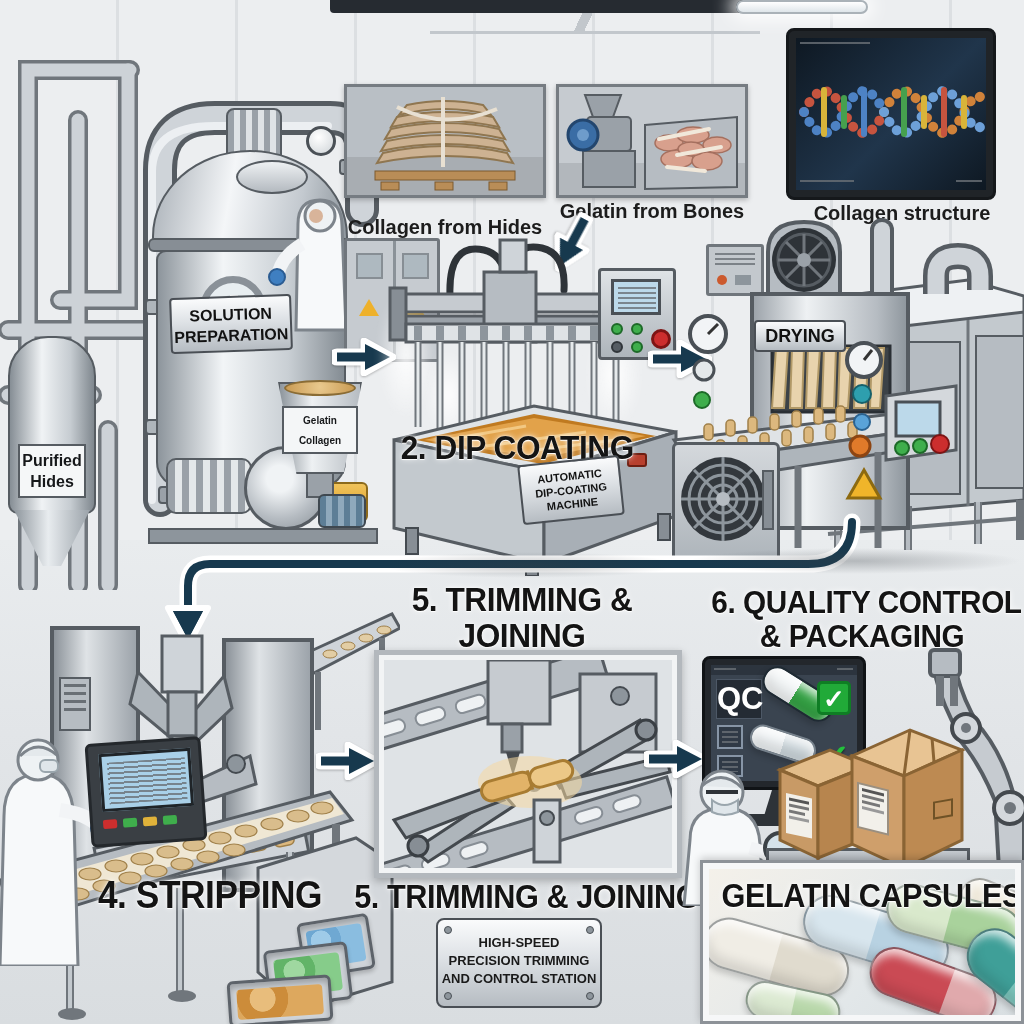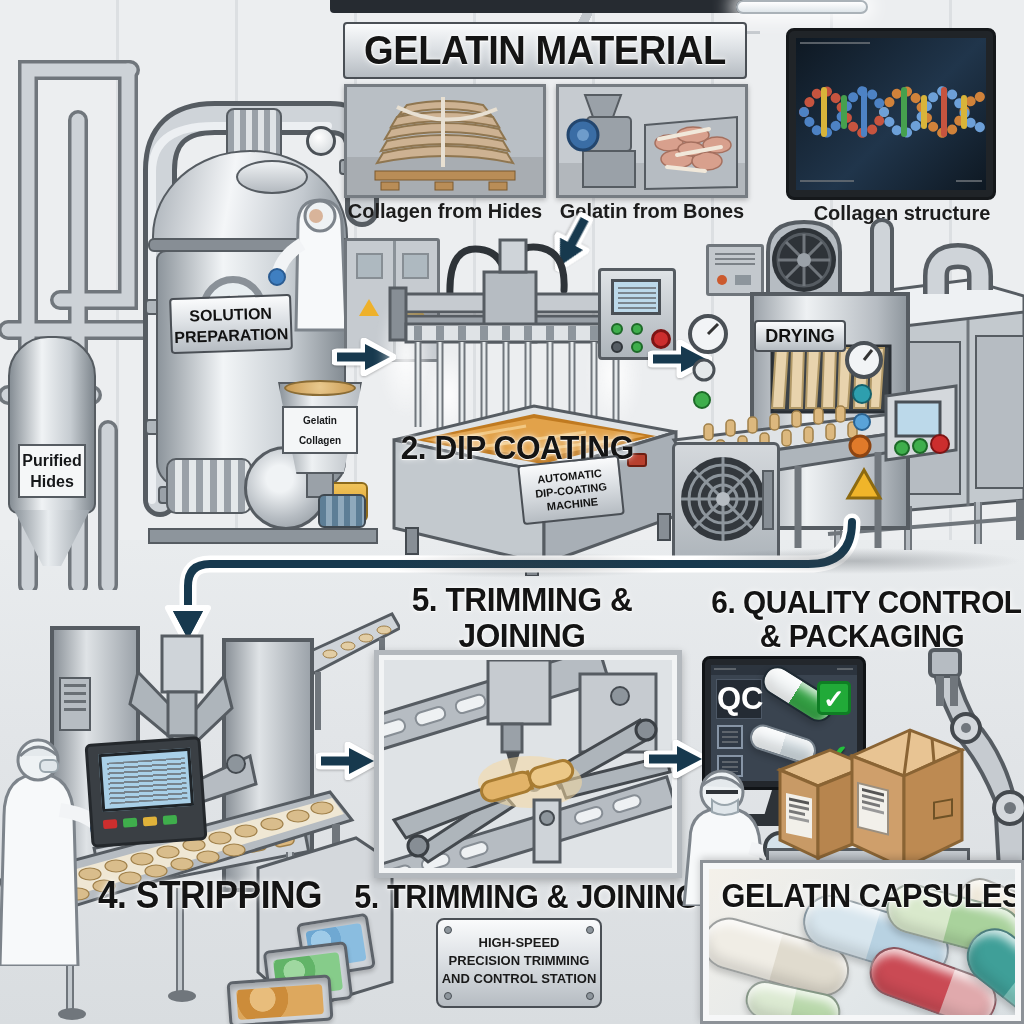--- a/index.html
+++ b/index.html
@@ -163,23 +163,20 @@
     <div class="abs" style="left:58px;top:58px;width:0;height:0;border-left:10px solid transparent;border-right:10px solid transparent;border-bottom:17px solid #eeb12b;"></div>
   </div>
 
   <svg class="abs arrow" style="left:332px;top:338px;" width="64" height="38" viewBox="0 0 64 38">
     <path d="M5 19 H36" fill="none" stroke="#fff" stroke-width="17" stroke-linecap="round"></path>
     <path d="M32 3 L61 19 L32 35 Z" fill="#fff" stroke="#fff" stroke-width="7" stroke-linejoin="round"></path>
     <path d="M5 19 H37" fill="none" stroke="#17394E" stroke-width="9"></path>
     <path d="M33 6 L58 19 L33 32 Z" fill="#17394E"></path>
   </svg>
 
-  <div class="abs metalplate" style="left:343px;top:22px;width:404px;height:57px;">
-    <div class="heading squeeze" style="font-size:41px;line-height:53px;">GELATIN MATERIAL</div>
-  </div>
 
   <div class="abs photo" style="left:344px;top:84px;width:202px;height:114px;">
     <svg width="196" height="108" viewBox="0 0 196 108">
       <rect width="196" height="108" fill="#b9bfc5"></rect>
       <rect y="70" width="196" height="38" fill="#a8adb2"></rect>
       <g stroke="#7c5a2e" fill="#b98d57">
           <rect x="28" y="84" width="140" height="9"></rect>
           <rect x="34" y="95" width="18" height="8"></rect>
           <rect x="88" y="95" width="18" height="8"></rect>
           <rect x="142" y="95" width="18" height="8"></rect>
@@ -187,21 +184,21 @@
       <g fill="#cdb292" stroke="#8f7650" stroke-width="2">
         <path d="M30 76 Q98 62 166 76 L160 66 Q98 52 36 66 Z"></path>
           <path d="M34 64 Q98 50 162 64 L156 54 Q98 42 40 54 Z"></path>
         <path d="M38 52 Q98 38 158 52 L152 42 Q98 30 44 42 Z"></path>
           <path d="M44 40 Q98 28 152 40 L146 30 Q98 20 50 30 Z"></path>
         <path d="M52 28 Q98 16 144 28 L136 18 Q98 10 60 18 Z"></path>
       </g>
       <path d="M96 10 L96 80 M50 20 Q98 44 150 22" fill="none" stroke="#e8e0d2" stroke-width="4"></path>
     </svg>
   </div>
-  <div class="abs caption" style="left:336px;top:200px;width:218px;font-size:20px;">Collagen from Hides</div>
+  <div class="abs caption" style="left:336px;top:216px;width:218px;font-size:20px;">Collagen from Hides</div>
 
   <div class="abs photo" style="left:556px;top:84px;width:192px;height:114px;">
     <svg width="186" height="108" viewBox="0 0 186 108">
       <rect width="186" height="108" fill="#c6cbd0"></rect>
       <rect y="76" width="186" height="32" fill="#b2b7bc"></rect>
       <g fill="#9aa1a8" stroke="#565c62" stroke-width="2">
         <path d="M26 8 L62 8 L54 30 L34 30 Z"></path>
           <rect x="28" y="30" width="44" height="34" rx="4"></rect>
         <rect x="24" y="64" width="52" height="36"></rect>
       </g>

